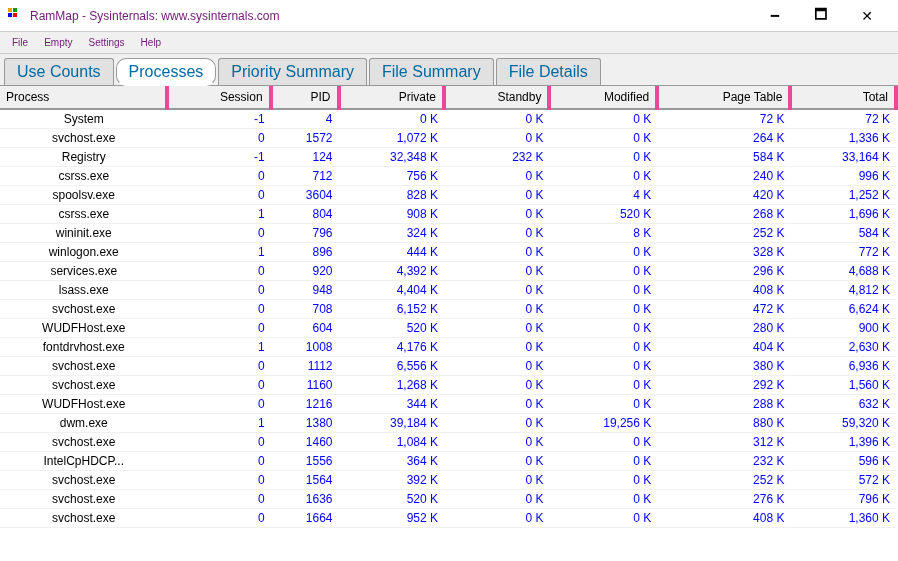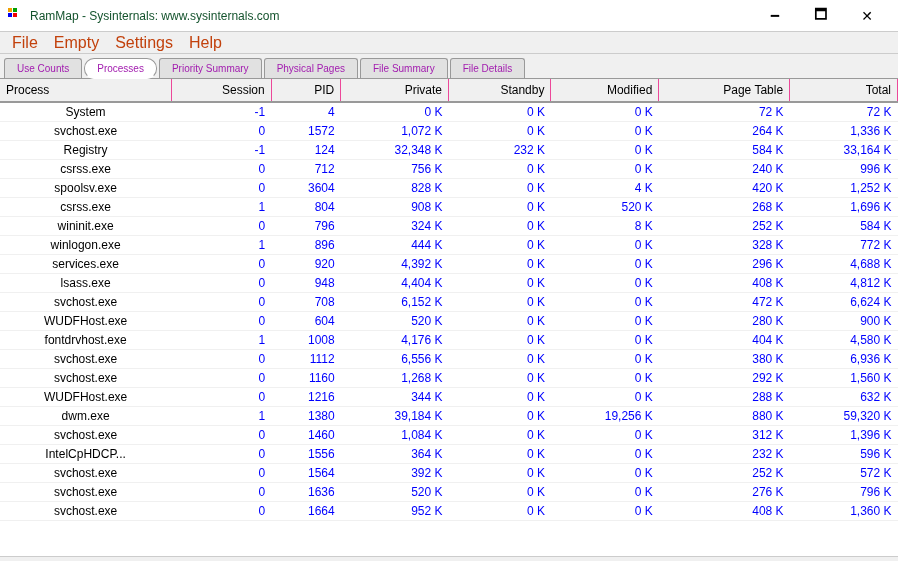--- a/index.html
+++ b/index.html
@@ -26,21 +26,21 @@
       width: 16px;
       height: 16px;
       margin-right: 6px;
       display: flex;
       align-items: center;
       justify-content: center;
     }
     .title-bar-text {
       flex: 1;
       font-size: 12px;
-      color: #14532d;
+      color: #701a75;
     }
     .title-bar-controls {
       display: flex;
       gap: 0;
     }
     .title-bar-btn {
       width: 46px;
       height: 32px;
       background: transparent;
       border: none;
@@ -57,40 +57,40 @@
       background: #f0f0f0;
       display: flex;
       align-items: center;
       height: 22px;
       padding: 0 4px;
       border-bottom: 1px solid #ccc;
     }
     .menu-item {
       padding: 2px 8px;
       cursor: pointer;
-      font-size: 16px;
-      color: #c2410c;
+      font-size: 10px;
+      color: #701a75;
     }
 
     
     .tabs {
       display: flex;
       background: #f0f0f0;
       border-bottom: 1px solid #999;
       padding: 4px 4px 0 4px;
       gap: 2px;
     }
     .tab {
       padding: 4px 12px;
       border: 1px solid #999;
       border-bottom: none;
       background: #e1e1e1;
       cursor: pointer;
-      font-size: 10px;
-      color: #a21caf;
+      font-size: 16px;
+      color: #0369a1;
       border-radius: 3px 3px 0 0;
     }
     .tab.active {
       background: #fff;
       border-bottom: 1px solid #fff;
       margin-bottom: -1px;
       z-index: 1;
       border-radius: 10px;
     }
 
@@ -113,21 +113,21 @@
       width: 100%;
       border-collapse: collapse;
     }
     thead tr {
       background: #f0f0f0;
     }
     thead th {
       padding: 4px 6px;
       text-align: right;
       font-weight: normal;
-      border-right: 1px solid #ec4899;
+      border-right: 4px solid #ec4899;
       border-bottom: 2px solid #999;
       font-size: 12px;
       color: #000;
       white-space: nowrap;
       position: sticky;
       top: 0;
       background: #f0f0f0;
     }
     thead th:first-child {
       text-align: left;
@@ -185,21 +185,20 @@
   <div class="menu-item">File</div>
   <div class="menu-item">Empty</div>
   <div class="menu-item">Settings</div>
   <div class="menu-item">Help</div>
 </div>
 
 <div class="tabs">
   <div class="tab">Use Counts</div>
   <div class="tab active">Processes</div>
   <div class="tab">Priority Summary</div>
-  <div class="tab">Physical Pages</div>
   <div class="tab">File Summary</div>
   <div class="tab">File Details</div>
 </div>
 
 <div class="main-content">
   <div class="table-container">
     <table>
       <thead>
         <tr>
           <th>Process</th>
@@ -334,21 +333,21 @@
             <td class="val-blue">900 K</td>
           </tr>
           <tr>
             <td>fontdrvhost.exe</td>
             <td class="val-blue">1</td>
             <td class="val-blue">1008</td>
             <td class="val-blue">4,176 K</td>
             <td class="val-blue">0 K</td>
             <td class="val-blue">0 K</td>
             <td class="val-blue">404 K</td>
-            <td class="val-blue">4,580 K</td>
+            <td class="val-blue">2,630 K</td>
           </tr>
           <tr>
             <td>svchost.exe</td>
             <td class="val-blue">0</td>
             <td class="val-blue">1112</td>
             <td class="val-blue">6,556 K</td>
             <td class="val-blue">0 K</td>
             <td class="val-blue">0 K</td>
             <td class="val-blue">380 K</td>
             <td class="val-blue">6,936 K</td>

